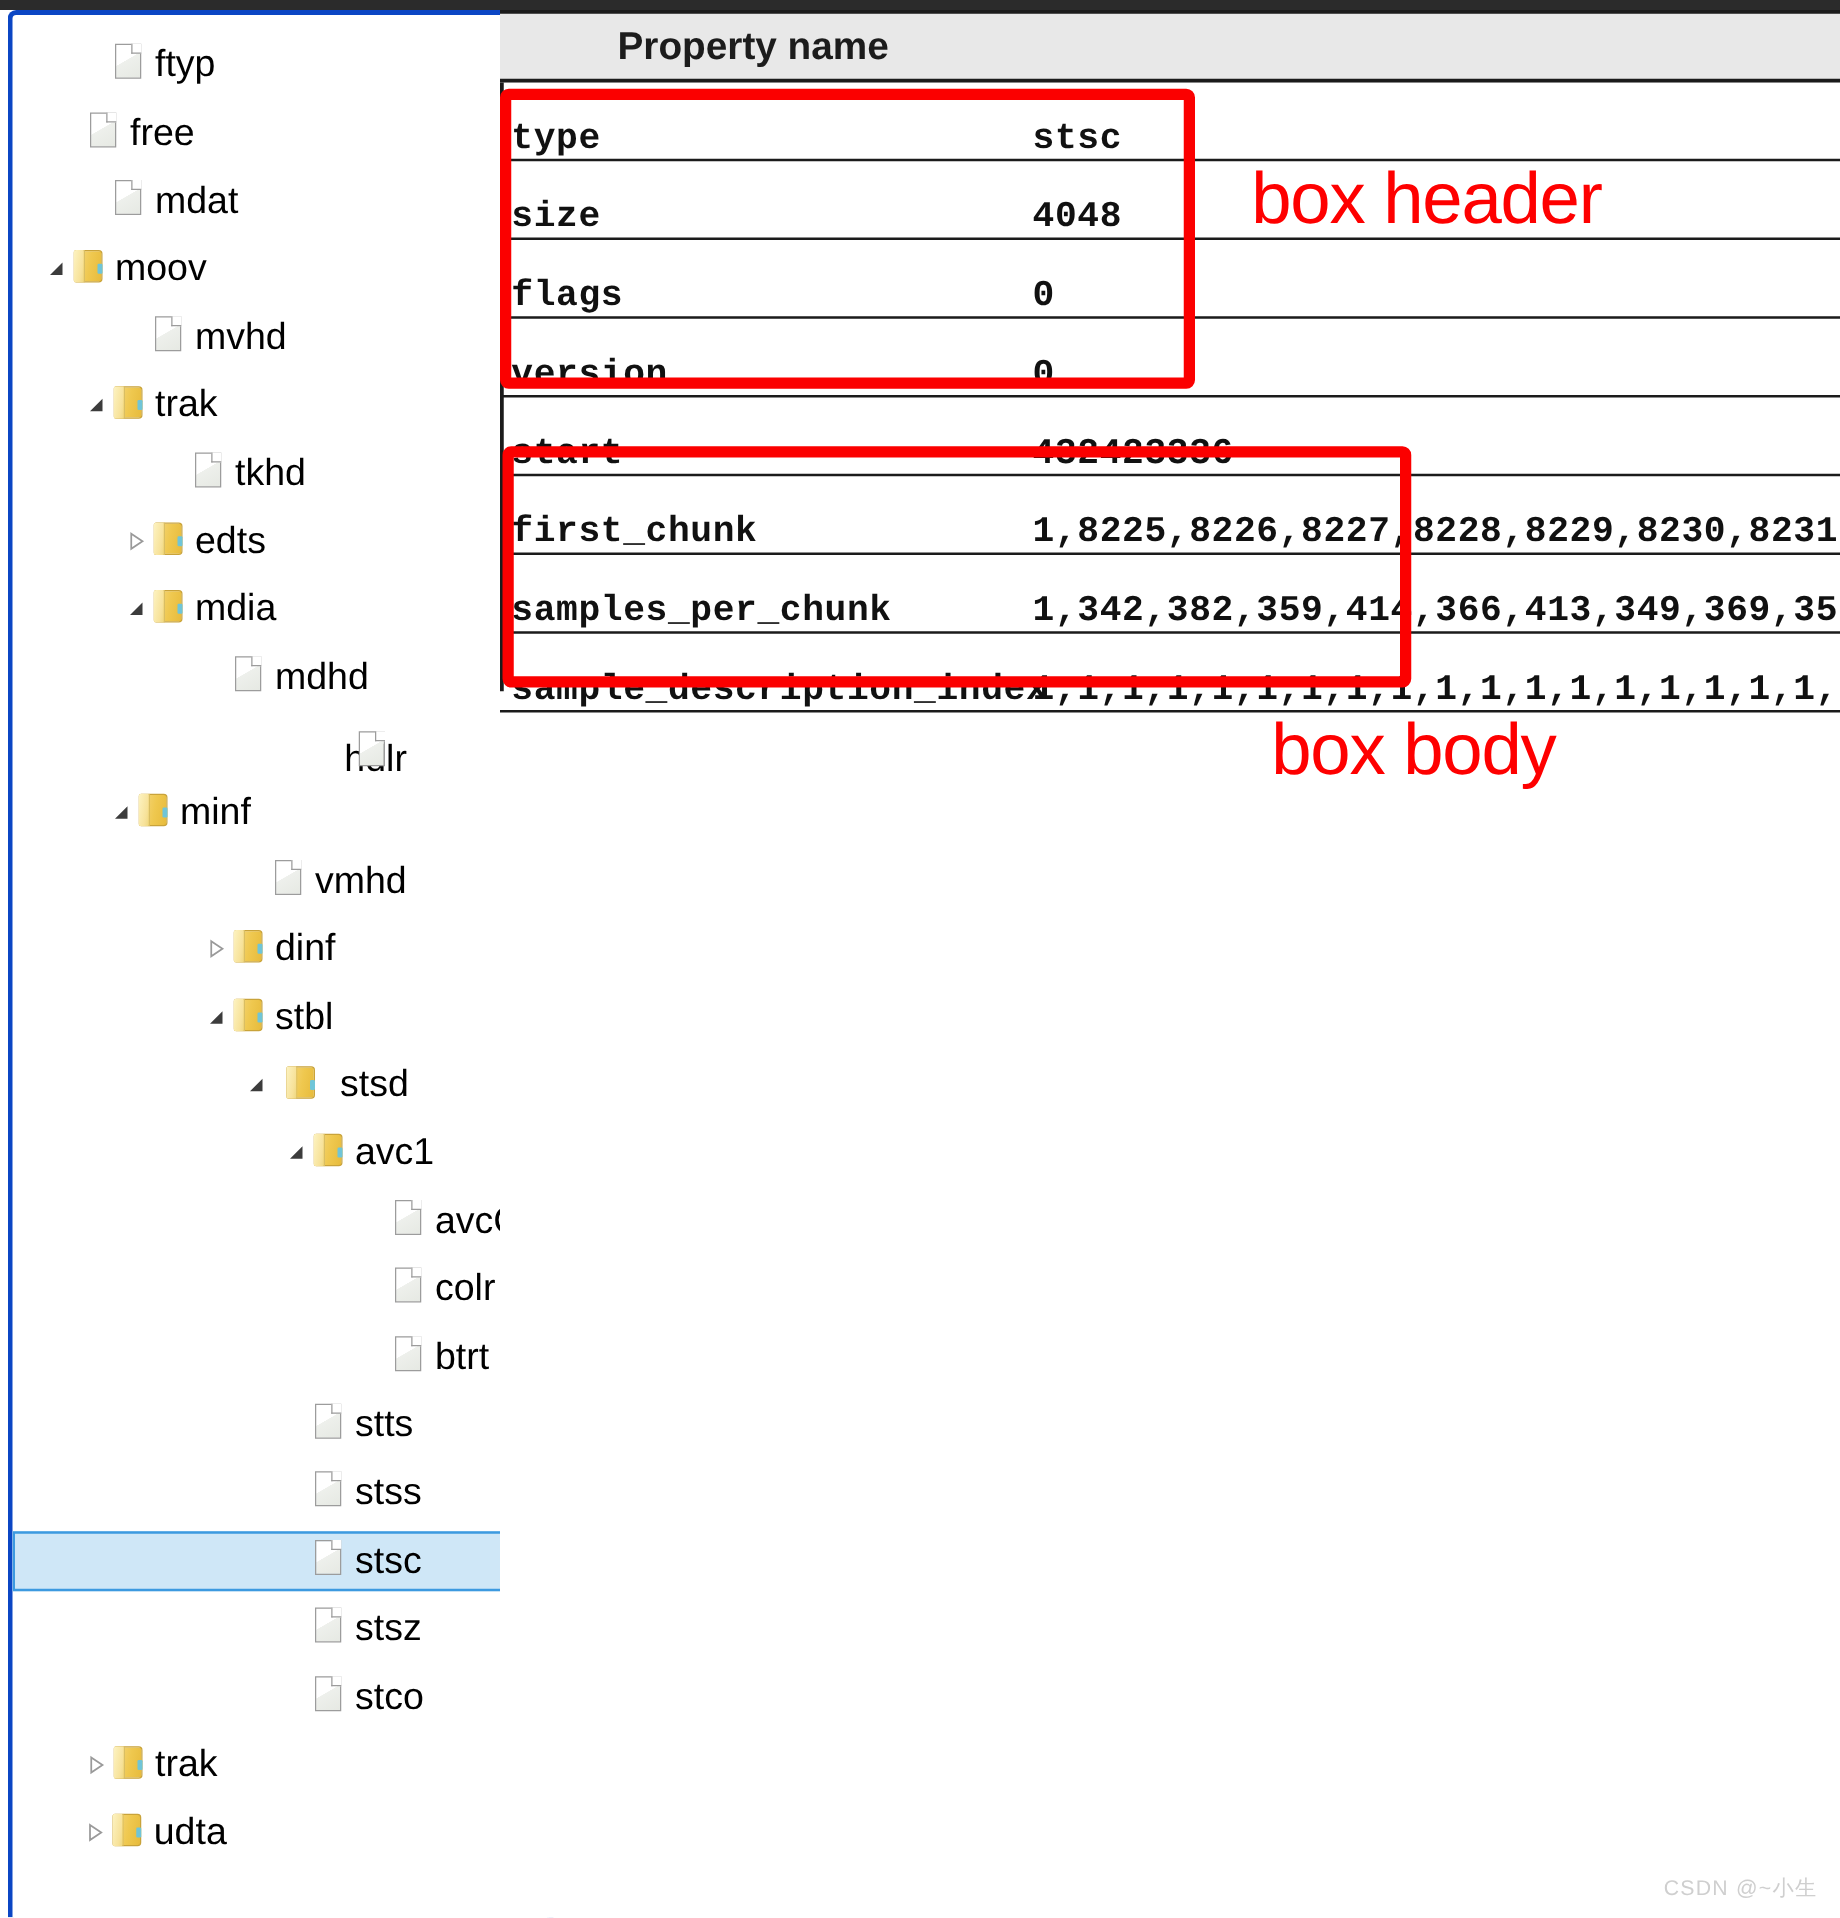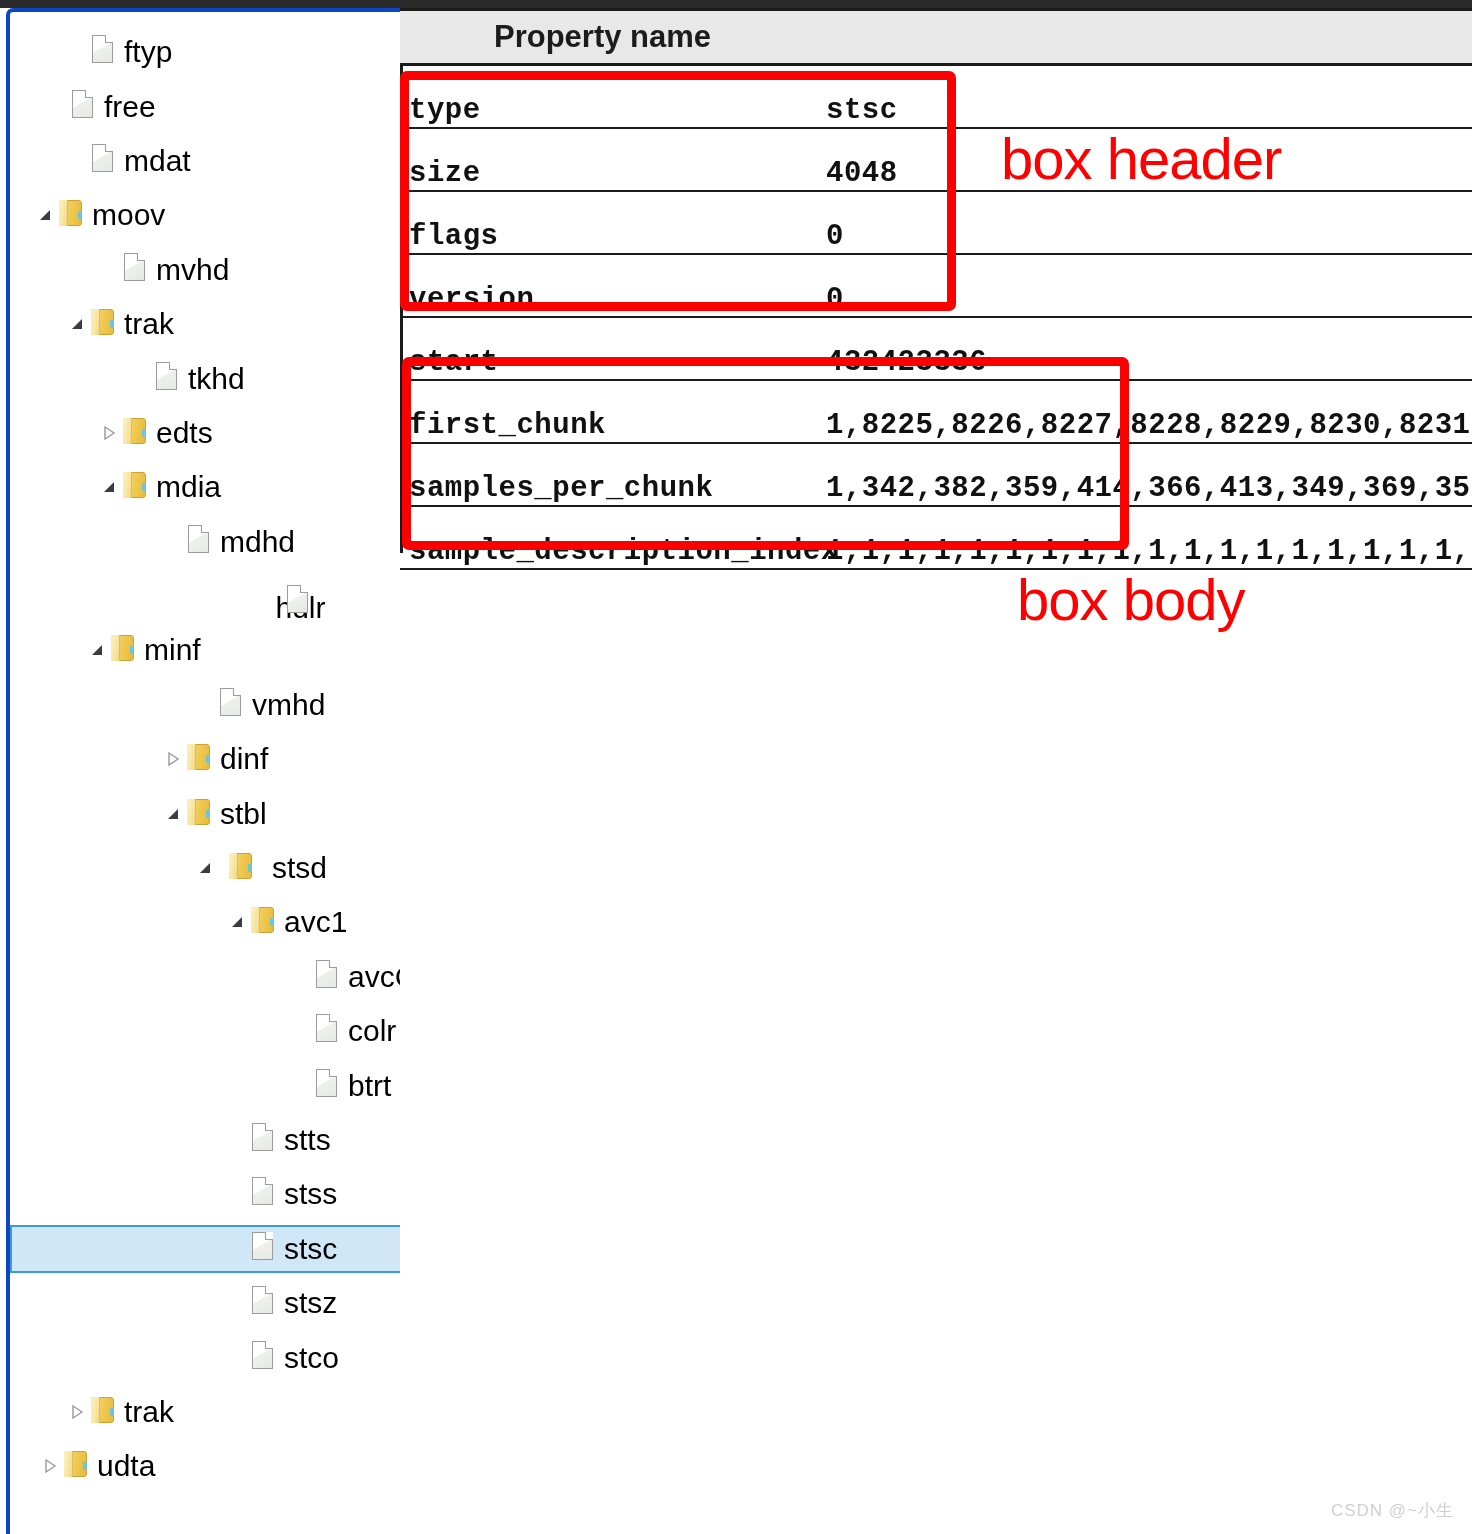--- a/index.html
+++ b/index.html
@@ -430,21 +430,21 @@
         <span class="twisty">
           <svg width="16" height="18" viewBox="0 0 16 18">
             <polygon points="4,3 13,9 4,15" fill="#ffffff" stroke="#9a9a9a" stroke-width="1.4"></polygon>
           </svg>
         </span>
         <span class="ico ico-folder">
           <span class="folder-tab"></span>
         </span>
         <span class="tree-label">trak</span>
       </div>
-      <div class="tree-row" style="padding-left: 29px;">
+      <div class="tree-row" style="padding-left: 55px;">
         <span class="twisty">
           <svg width="16" height="18" viewBox="0 0 16 18">
             <polygon points="4,3 13,9 4,15" fill="#ffffff" stroke="#9a9a9a" stroke-width="1.4"></polygon>
           </svg>
         </span>
         <span class="ico ico-folder">
           <span class="folder-tab"></span>
         </span>
         <span class="tree-label">udta</span>
       </div>

